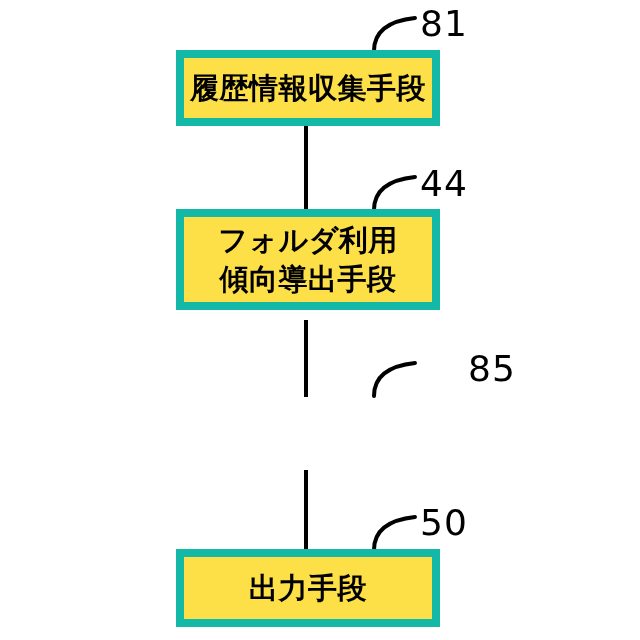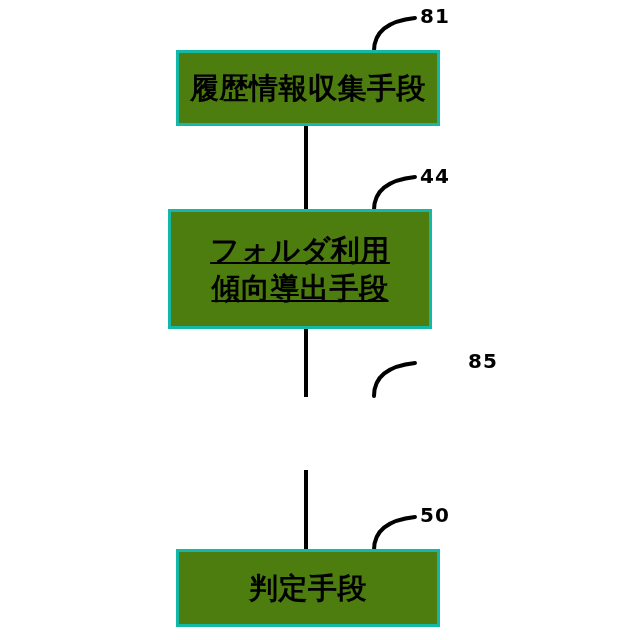--- a/index.html
+++ b/index.html
@@ -22,44 +22,44 @@
     position: absolute;
     top: 0;
     left: 0;
     width: 640px;
     height: 640px;
     display: block;
   }
   .node-box {
     position: absolute;
     box-sizing: border-box;
-    background: #4d7c0f;
-    border: 3px solid #14b8a6;
+    background: #fde047;
+    border: 8px solid #14b8a6;
     display: flex;
     flex-direction: column;
     align-items: center;
     justify-content: center;
     text-align: center;
   }
   .node-line {
     display: block;
     color: #000000;
     font-family: "DejaVu Sans", "Liberation Sans", sans-serif;
     font-size: 29px;
     font-weight: 700;
     line-height: 1.32;
     letter-spacing: 0.5px;
     white-space: nowrap;
   }
   .ref-number {
     position: absolute;
     color: #000000;
     font-family: "DejaVu Sans", "Liberation Sans", sans-serif;
-    font-size: 20px;
-    font-weight: 700;
+    font-size: 36px;
+    font-weight: 400;
     letter-spacing: 1px;
     line-height: 1;
     white-space: nowrap;
   }
 </style>
 </head>
 <body>
 
 <div id="figure-root">
 
@@ -74,28 +74,28 @@
       <path d="M 374 210 C 374 192 387 180 415 177"></path>
       <path d="M 374 396 C 374 378 387 366 415 363"></path>
       <path d="M 374 550 C 374 532 387 520 415 517"></path>
     </g>
   </svg>
 
   <div class="node-box" style="left:176px; top:50px; width:264px; height:76px;">
     <span class="node-line">履歴情報収集手段</span>
   </div>
 
-  <div class="node-box" style="left:168px; top:209px; width:264px; height:120px;text-decoration:underline;">
+  <div class="node-box" style="left:176px; top:209px; width:264px; height:101px;">
     <span class="node-line">フォルダ利用</span>
     <span class="node-line">傾向導出手段</span>
   </div>
 
 
   <div class="node-box" style="left:176px; top:549px; width:264px; height:78px;">
-    <span class="node-line">判定手段</span>
+    <span class="node-line">出力手段</span>
   </div>
 
   <span class="ref-number" style="left:420px; top:6px;">81</span>
   <span class="ref-number" style="left:420px; top:166px;">44</span>
   <span class="ref-number" style="left:420px; top:351px;margin-left:48px;">85</span>
   <span class="ref-number" style="left:420px; top:505px;">50</span>
 
 </div>
 
 </body></html>

